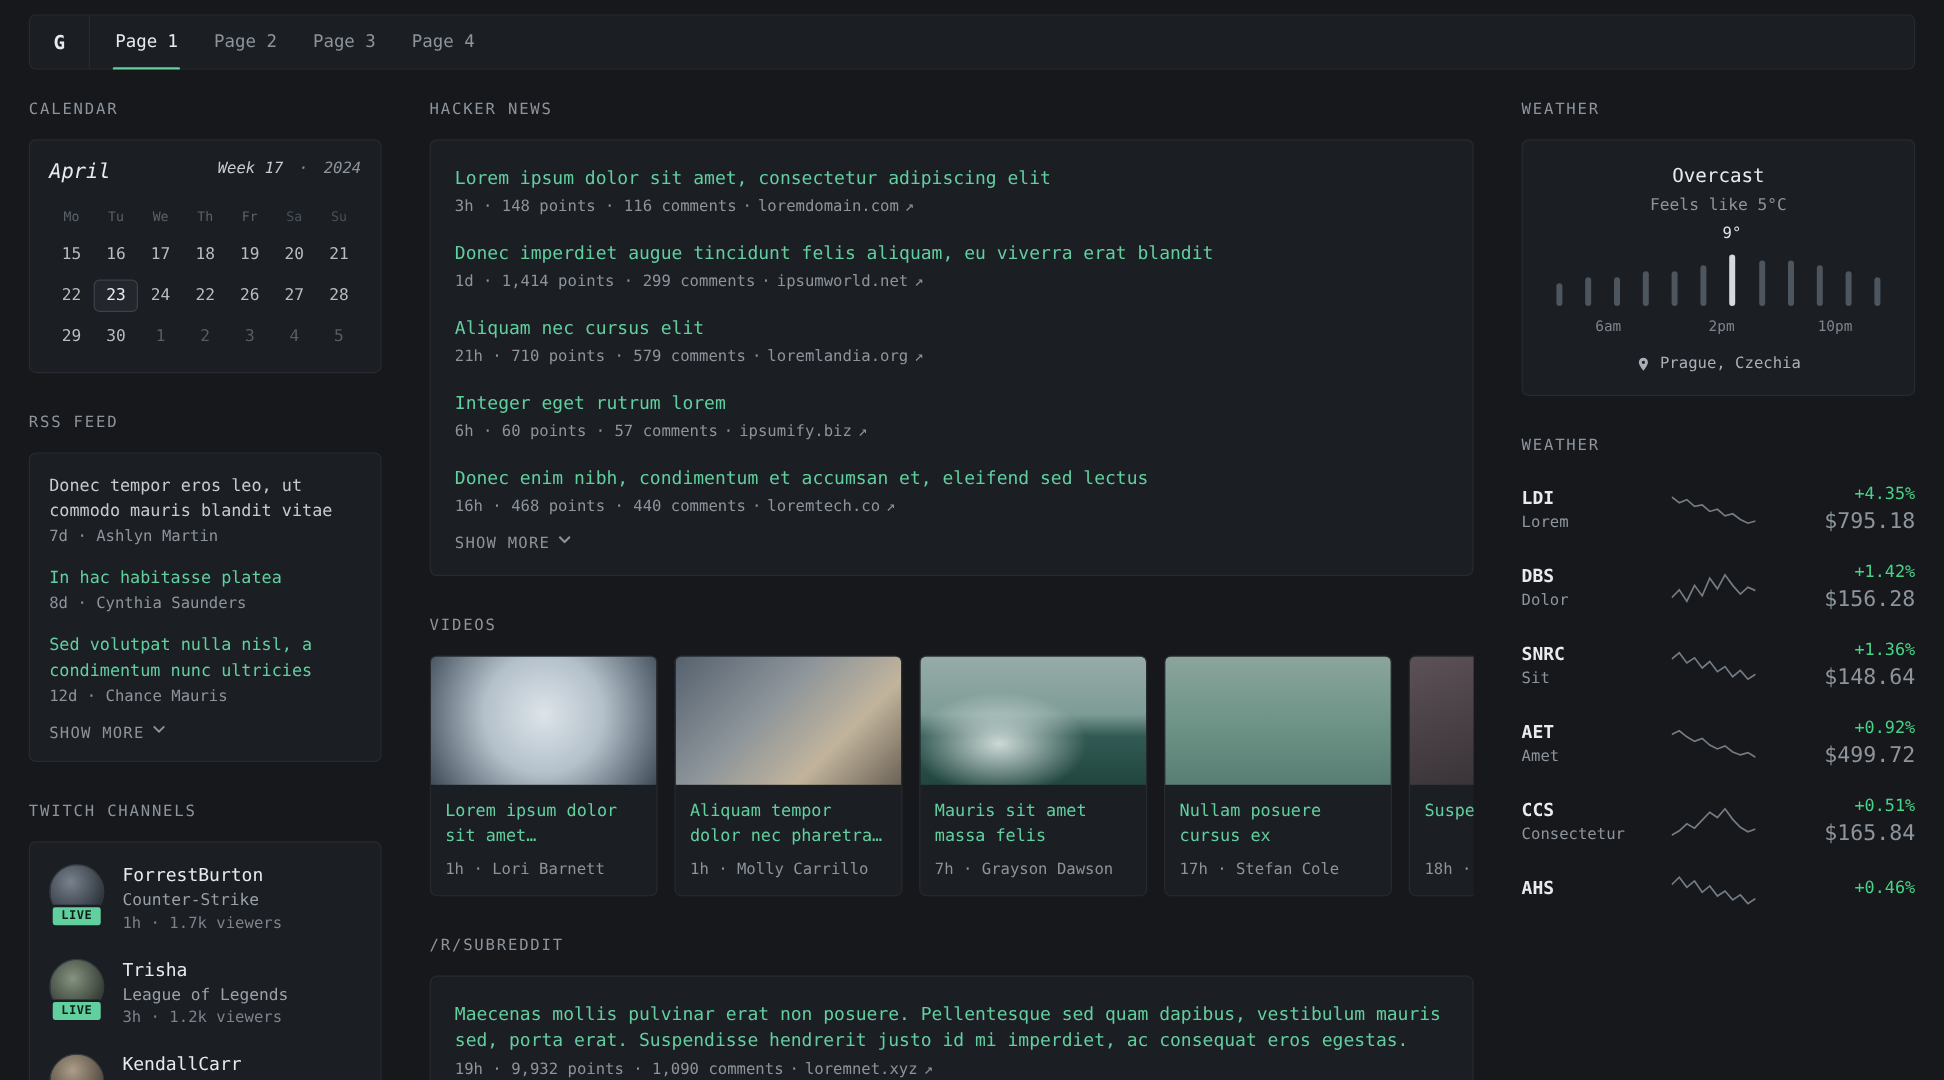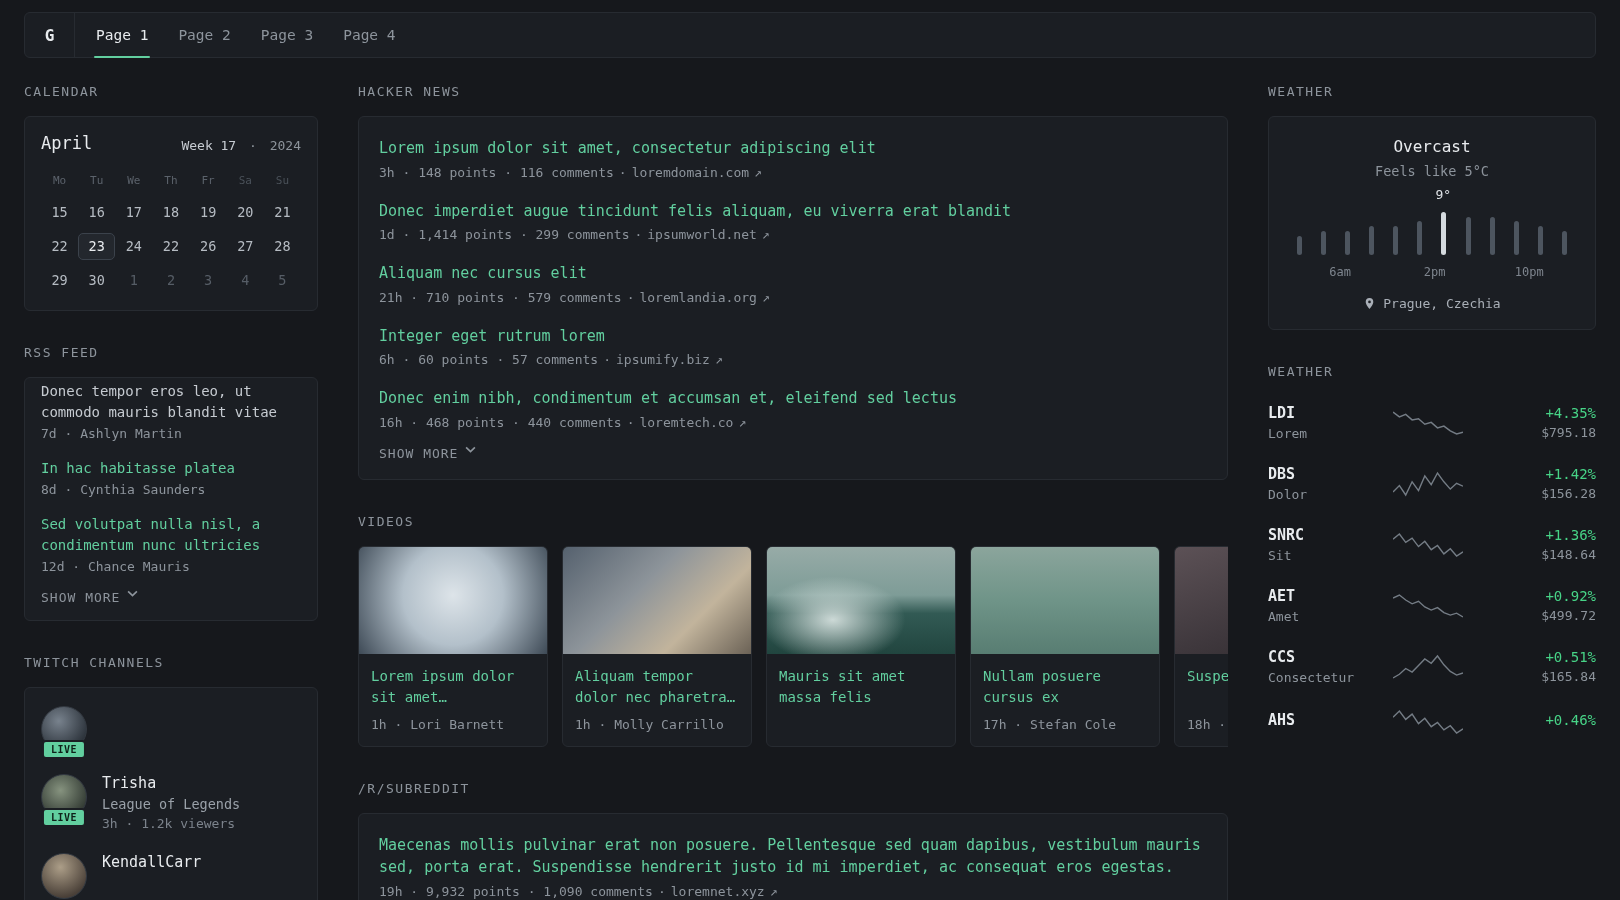--- a/index.html
+++ b/index.html
@@ -85,41 +85,41 @@
   
   .show-more{
     display:inline-flex;align-items:flex-start;gap:7px;
     background:none;border:none;
     color:var(--muted);
     font-family:inherit;font-size:13px;letter-spacing:1px;
     margin-top:16px;cursor:pointer;
   }
   
   .cal-card{padding:16px 16px 16px;}
-  .cal-head{display:flex;justify-content:space-between;align-items:flex-end;}
+  .cal-head{display:flex;justify-content:space-between;align-items:flex-start;font-style:italic;}
   .cal-month{color:var(--bright);font-size:17px;}
   .cal-meta{font-size:13px;color:var(--muted);}
   .cal-meta .wk{color:#c7ccd2;}
   .cal-grid{
     display:grid;grid-template-columns:repeat(7,1fr);
     row-gap:7px;margin-top:17px;text-align:center;
   }
   .dh{font-size:11px;color:var(--dim);line-height:22px;}
   .dh.we{color:#4a5159;}
   .dc{
     font-size:13.5px;color:#b6bcc3;
     height:27px;line-height:27px;border-radius:5px;
   }
   .dc.out{color:#565d66;}
   .dc.sel{
     border:1px solid #3b424b;background:#23272d;color:var(--bright);
     line-height:25px;
   }
   
-  .rss-card{padding:3px 16px 15px;}
+  .rss-card{padding:17px 16px 15px;}
   .rss-item{margin-bottom:17px;}
   .rss-item:last-of-type{margin-bottom:0;}
   .rss-title{display:block;color:var(--accent);font-size:14px;line-height:1.5;}
   .rss-item.visited .rss-title{color:#c6cbd1;}
   .rss-item .meta{margin-top:3px;}
   
   .tw-card{padding:18px 16px;}
   .tw-row{display:flex;gap:15px;margin-bottom:22px;align-items:flex-start;}
   .tw-row:last-of-type{margin-bottom:0;}
   .av-wrap{position:relative;flex:none;width:46px;}
@@ -204,21 +204,21 @@
   .stock-id{width:96px;flex:none;}
   .stock-sym{color:var(--bright);font-size:15px;font-weight:bold;}
   .stock-name{color:var(--muted);font-size:13px;margin-top:4px;
     white-space:nowrap;overflow:hidden;text-overflow:ellipsis;}
   .spark-box{flex:1 1 auto;text-align:center;}
   .spark-box svg{vertical-align:middle;}
   .spark-box polyline{fill:none;stroke:#747c85;stroke-width:1.4;}
   .stock-right{width:104px;flex:none;text-align:right;}
   .stock-change{font-size:14px;color:var(--pos);}
   .stock-change.neg{color:var(--neg);}
-  .stock-price{color:var(--muted);font-size:13px;margin-top:4px;}
+  .stock-price{color:var(--muted);font-size:18px;margin-top:4px;}
 </style>
 </head>
 <body>
 
 <header class="topbar">
   <div class="logo">G</div>
   <nav class="tabs">
     <a class="tab active">Page 1</a>
     <a class="tab">Page 2</a>
     <a class="tab">Page 3</a>
@@ -300,20 +300,25 @@
     </section>
 
     <section>
       <h2 class="sec-title">TWITCH CHANNELS</h2>
       <div class="card tw-card">
         <div class="tw-row">
           <div class="av-wrap">
             <div class="avatar av-0"></div>
             <span class="live-badge">LIVE</span>
           </div>
+          <div>
+            <div class="tw-name">ForrestBurton</div>
+            <div class="tw-game">Counter-Strike</div>
+            <div class="tw-meta">1h · 1.7k viewers</div>
+          </div>
         </div>
         <div class="tw-row">
           <div class="av-wrap">
             <div class="avatar av-1"></div>
             <span class="live-badge">LIVE</span>
           </div>
           <div>
             <div class="tw-name">Trisha</div>
             <div class="tw-game">League of Legends</div>
             <div class="tw-meta">3h · 1.2k viewers</div>
@@ -396,20 +401,21 @@
 
         <a class="video-card">
           <div class="thumb thumb-1"></div>
           <div class="video-title">Aliquam tempor dolor nec pharetra…</div>
           <div class="video-meta">1h · Molly Carrillo</div>
         </a>
 
         <a class="video-card">
           <div class="thumb thumb-2"></div>
           <div class="video-title">Mauris sit amet massa felis</div>
+          <div class="video-meta">7h · Grayson Dawson</div>
         </a>
 
         <a class="video-card">
           <div class="thumb thumb-3"></div>
           <div class="video-title">Nullam posuere cursus ex</div>
           <div class="video-meta">17h · Stefan Cole</div>
         </a>
 
         <a class="video-card">
           <div class="thumb thumb-4"></div>

